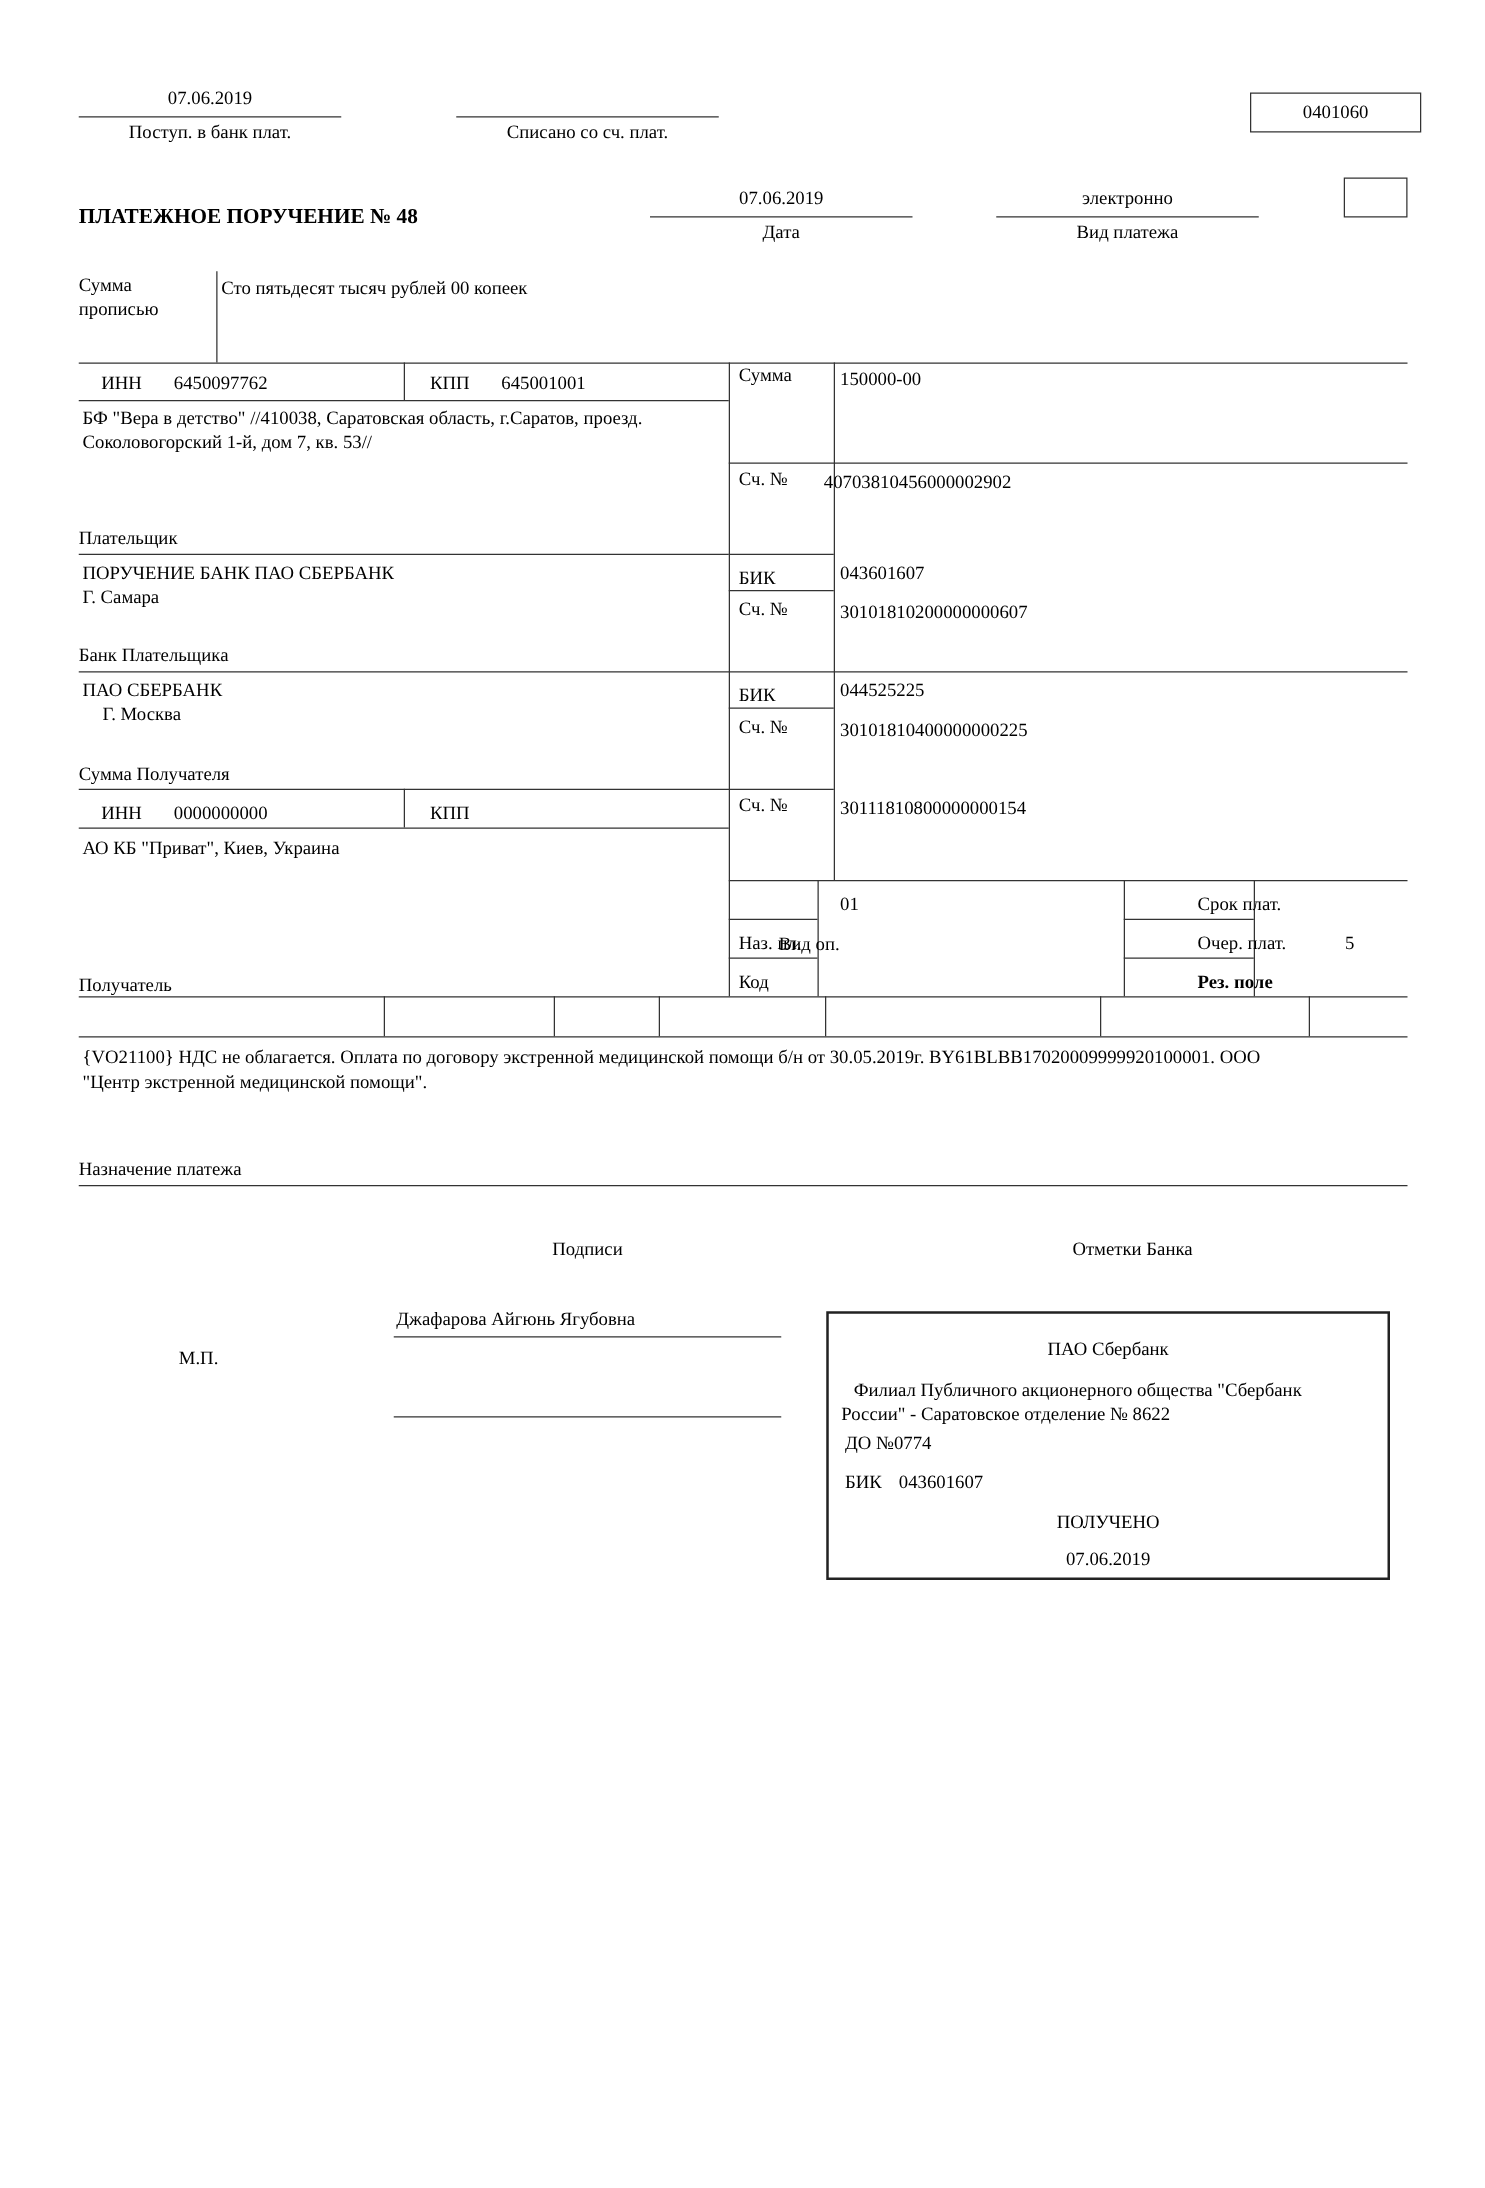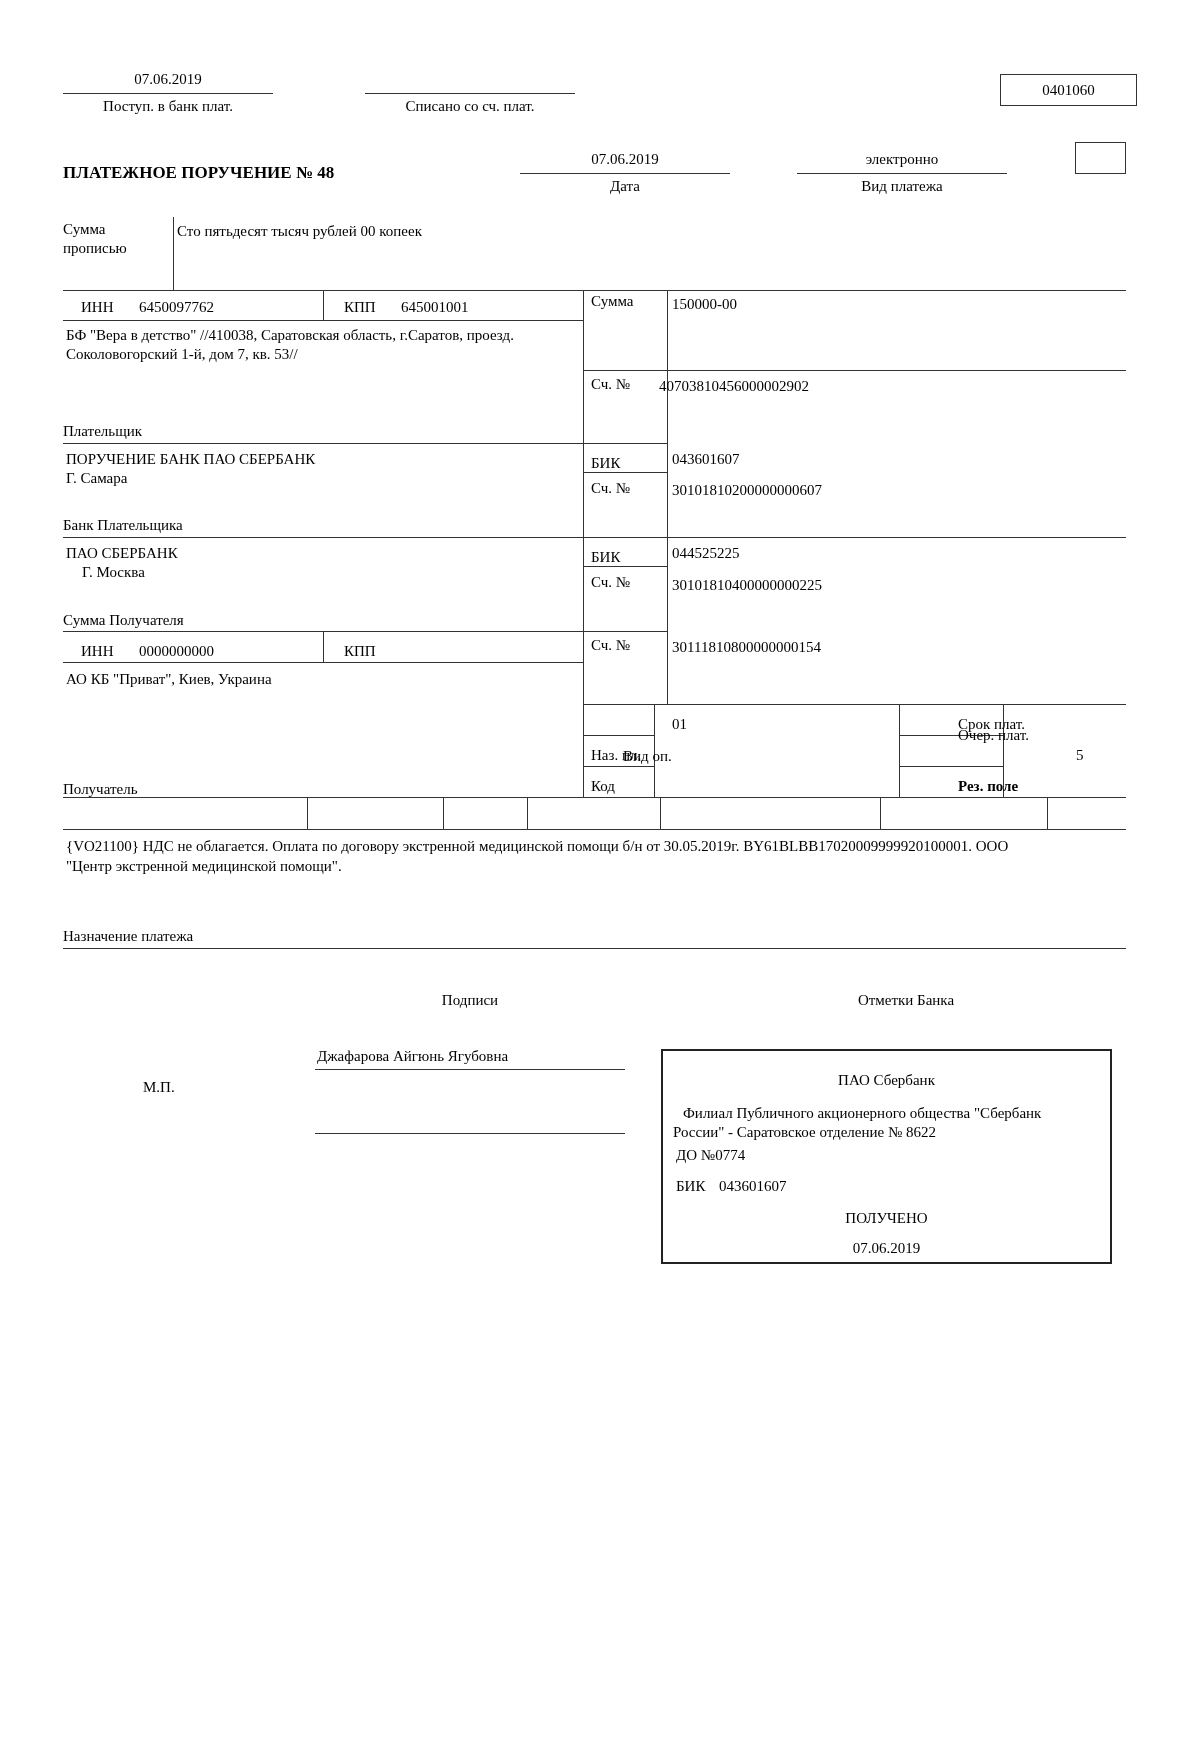--- a/index.html
+++ b/index.html
@@ -116,21 +116,21 @@
 <div class="txt" style="left:66px; top:670px;">АО КБ "Приват", Киев, Украина</div>
 <div class="txt" style="left:63px; top:780px;">Получатель</div>
 <div class="txt" style="left:591px; top:636px;">Сч. №</div>
 <div class="txt" style="left:672px; top:638px;">30111810800000000154</div>
 
 <div class="txt" style="left:591px; top:747px;margin-left:32px;">Вид оп.</div>
 <div class="txt" style="left:672px; top:715px;">01</div>
 <div class="txt" style="left:591px; top:746px;">Наз. пл.</div>
 <div class="txt" style="left:591px; top:777px;">Код</div>
 <div class="txt" style="left:958px; top:715px;">Срок плат.</div>
-<div class="txt" style="left:958px; top:726px;">Очер. плат.</div>
+<div class="txt" style="left:958px; top:746px;">Очер. плат.</div>
 <div class="txt" style="left:1076px; top:746px;">5</div>
 <div class="txt" style="left:958px; top:777px;font-weight:bold;">Рез. поле</div>
 
 <div class="txt" style="left:66px; top:837px;">{VO21100} НДС не облагается. Оплата по договору экстренной медицинской помощи б/н от 30.05.2019г. BY61BLBB17020009999920100001. ООО</div>
 <div class="txt" style="left:66px; top:857px;">"Центр экстренной медицинской помощи".</div>
 <div class="txt" style="left:63px; top:927px;">Назначение платежа</div>
 <div class="hline" style="left:63px; width:1063px; top:948px;"></div>
 
 <div class="txt center" style="left:370px; width:200px; top:991px;">Подписи</div>
 <div class="txt" style="left:143px; top:1078px;text-align:center;">М.П.</div>

